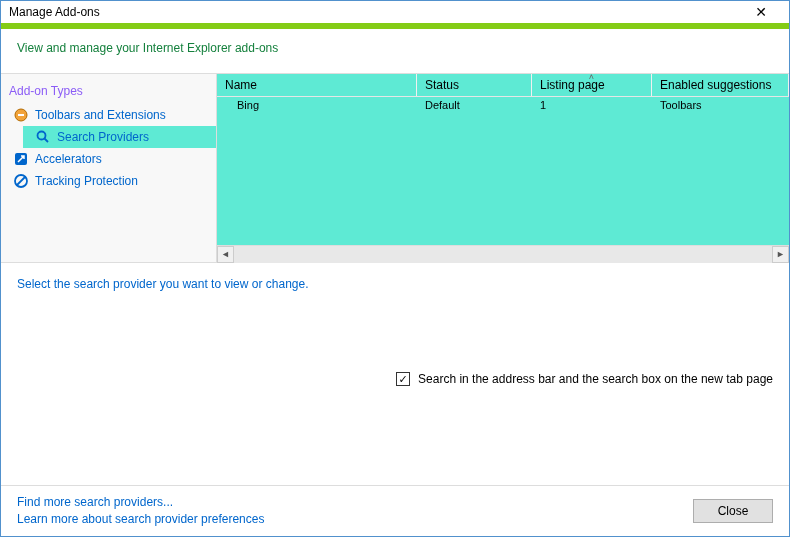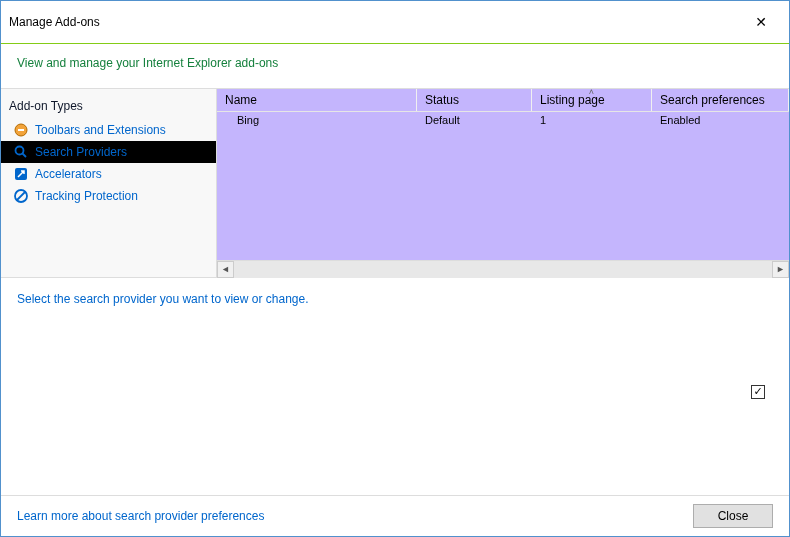--- a/index.html
+++ b/index.html
@@ -1,28 +1,28 @@
 <!DOCTYPE html>
 <html><head>
 <meta charset="utf-8">
 <style>
 * { box-sizing: border-box; margin: 0; padding: 0; }
 body { font-family: "Segoe UI", Tahoma, sans-serif; font-size: 12px; background: #fff; color: #000; }
 .window { width: 790px; height: 537px; border: 1px solid #5191cd; display: flex; flex-direction: column; position: relative; }
-.titlebar { height: 43px; display: flex; align-items: center; padding: 0 8px; border-bottom: 1px solid #84cc16; }
+.titlebar { height: 28px; display: flex; align-items: center; padding: 0 8px; border-bottom: 6px solid #84cc16; }
 .titlebar .title { flex: 1; font-size: 12px; }
 .titlebar .close { width: 40px; text-align: center; font-size: 14px; cursor: default; }
 .subheader { padding: 12px 16px 18px; color: #15803d; font-size: 12px; }
 .body-area { display: flex; flex: 0 0 190px; border-top: 1px solid #ddd; border-bottom: 1px solid #ddd; }
 .sidebar { width: 216px; border-right: 1px solid #ddd; background: #f8f8f8; padding-top: 6px; }
-.sidebar-title { color: #0f172a; font-size: 12px; padding: 4px 8px 6px; }
+.sidebar-title { color: #8b5cf6; font-size: 12px; padding: 4px 8px 6px; }
 .sidebar-item { display: flex; align-items: center; padding: 3px 8px 3px 12px; cursor: default; color: #0066cc; }
-.sidebar-item.selected { background: #000000; }
+.sidebar-item.selected { background: #5eead4; margin-left: 22px; }
 .sidebar-item .icon { width: 16px; height: 16px; margin-right: 6px; display: inline-flex; align-items: center; justify-content: center; }
-.main-list { flex: 1; display: flex; flex-direction: column; background: #c4b5fd; }
+.main-list { flex: 1; display: flex; flex-direction: column; background: #5eead4; }
 .list-header { display: flex; border-bottom: 1px solid #e6e6e6; font-size: 12px; }
 .list-header .col { padding: 4px 8px; border-right: 1px solid #f0f0f0; position: relative; }
 .list-row { display: flex; font-size: 11px; }
 .list-row .col { padding: 2px 8px; }
 .col-name { width: 200px; }
 .col-status { width: 115px; }
 .col-order { width: 120px; }
 .col-sugg { flex: 1; }
 .sort-caret { font-size: 9px; color: #666; position: absolute; top: -2px; left: 50%; transform: translateX(-50%); }
 .scrollbar-h { height: 17px; border-top: 1px solid #ddd; background: #f0f0f0; display: flex; align-items: center; }
@@ -97,49 +97,51 @@
     </div>
 
     <div class="main-list">
       <div class="list-header">
         <div class="col col-name">Name</div>
         <div class="col col-status">Status</div>
         <div class="col col-order">
           <span class="sort-caret">˄</span>
           <span>Listing page</span>
         </div>
-        <div class="col col-sugg">Search preferences</div>
+        <div class="col col-sugg">Enabled suggestions</div>
       </div>
 
       <div class="list-row">
         <div class="col col-name" style="padding-left:20px">Bing</div>
         <div class="col col-status">Default</div>
         <div class="col col-order">1</div>
-        <div class="col col-sugg">Enabled</div>
+        <div class="col col-sugg">Toolbars</div>
       </div>
 
       <div style="flex:1"></div>
 
       <div class="scrollbar-h">
         <div class="arrow">◄</div>
         <div class="track"></div>
         <div class="arrow">►</div>
       </div>
     </div>
 
   </div>
 
   <div class="instruction-area">
     <div>Select the search provider you want to view or change.</div>
     <div class="spacer"></div>
     <div class="checkbox-row">
       <span class="cb">✓</span>
+      <span>Search in the address bar and the search box on the new tab page</span>
     </div>
   </div>
 
   <div class="footer">
     <div class="links">
+      <div>Find more search providers...</div>
       <div>Learn more about search provider preferences</div>
     </div>
     <div class="close-btn">Close</div>
   </div>
 
 </div>
 
 </body></html>

